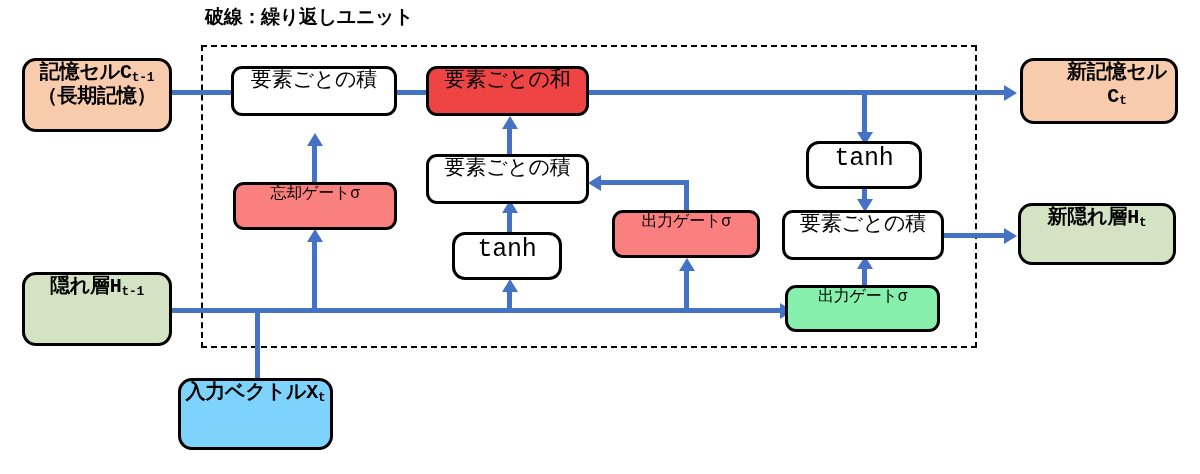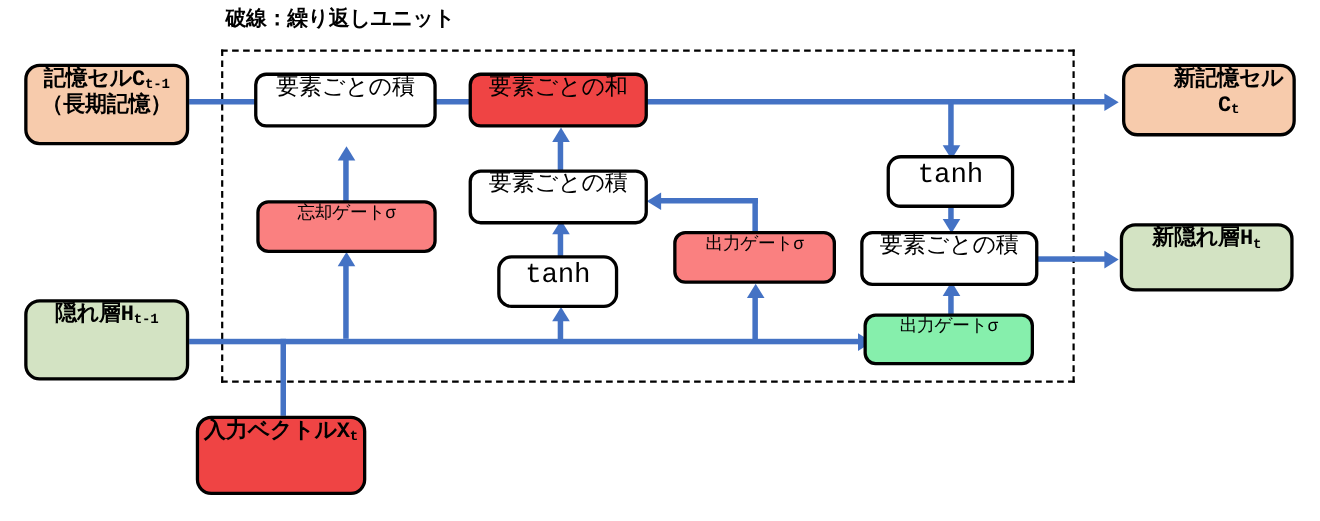--- a/index.html
+++ b/index.html
@@ -162,21 +162,21 @@
       <span class="lbl">（長期記憶）</span>
     </span>
   </div>
 
   <div class="node io-box" style="left:22px; top:272px; width:150px; height:74px; background:#D3E3C3;">
     <span>
       <span class="lbl"><span>隠れ層H</span><sub>t-1</sub></span>
     </span>
   </div>
 
-  <div class="node io-box" style="left:178px; top:378px; width:155px; height:72px; background:#ef4444;">
+  <div class="node io-box" style="left:178px; top:378px; width:155px; height:72px; background:#7dd3fc;">
     <span>
       <span class="lbl"><span>入力ベクトルX</span><sub>t</sub></span>
     </span>
   </div>
 
   <div class="node io-box" style="left:1020px; top:58px; width:158px; height:66px; background:#F7CBAC;padding-left:36px;">
     <span>
       <span class="lbl"><span>新記憶セルC</span><sub>t</sub></span>
     </span>
   </div>

